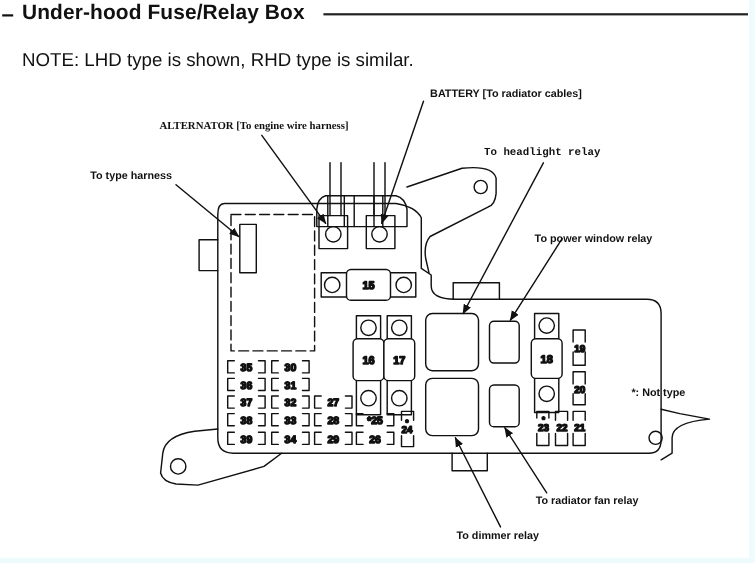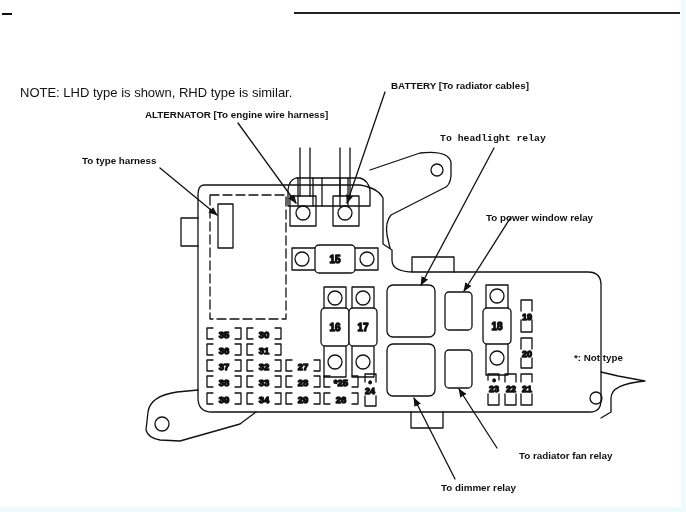--- a/index.html
+++ b/index.html
@@ -2,44 +2,45 @@
 <html><head>
 <meta charset="utf-8">
 <style>
   html, body { margin:0; padding:0; }
   body { width:686px; height:512px; background:#ffffff; position:relative; overflow:hidden;
          font-family:"Liberation Sans", sans-serif; color:#111; }
   .title-row { position:absolute; left:0; top:0; width:686px; height:28px; }
   .title-dash { position:absolute; left:2px; top:13px; width:10px; height:2px; background:#111; }
   .title { position:absolute; left:20px; top:1px; font-size:19px; font-weight:bold; letter-spacing:0.1px; white-space:nowrap; }
   .title-rule { position:absolute; left:294px; top:12px; width:386px; height:1.5px; background:#222; }
-  .note { position:absolute; left:20px; top:45px; font-size:13px; white-space:nowrap;margin-top:40px; }
+  .note { position:absolute; left:20px; top:45px; font-size:17px; white-space:nowrap; }
   .label { position:absolute; font-size:9.8px; font-weight:bold; white-space:nowrap; }
   .edge-r { position:absolute; right:0; top:0; width:5px; height:512px; background:#eefbfd; }
   .edge-b { position:absolute; left:0; bottom:0; width:686px; height:5px; background:#eefbfd; }
   svg { position:absolute; left:0; top:0; }
   svg text { font-family:"Liberation Sans", sans-serif; font-weight:bold; fill:#111; }
 </style>
 </head>
 <body>
 
 <div class="title-row">
   <div class="title-dash"></div>
+  <div class="title">Under-hood Fuse/Relay Box</div>
   <div class="title-rule"></div>
 </div>
 <div class="note">NOTE:  LHD type is shown, RHD type is similar.</div>
 
 <div class="label" style="left:391px;top:80px;">BATTERY [To radiator cables]</div>
-<div class="label" style="left:145px;top:109px;">ALTERNATOR [To engine wire harness]</div>
+<div class="label" style="left:145px;top:109px;font-family:Liberation Serif, serif;">ALTERNATOR [To engine wire harness]</div>
 <div class="label" style="left:82px;top:155px;">To type harness</div>
 <div class="label" style="left:440px;top:133px;font-family:Liberation Mono, monospace;">To headlight relay</div>
 <div class="label" style="left:486px;top:212px;">To power window relay</div>
 <div class="label" style="left:574px;top:352px;">*: Not type</div>
-<div class="label" style="left:487px;top:450px;margin-left:32px;">To radiator fan relay</div>
-<div class="label" style="left:415px;top:482px;margin-left:26px;">To dimmer relay</div>
+<div class="label" style="left:487px;top:450px;">To radiator fan relay</div>
+<div class="label" style="left:415px;top:482px;">To dimmer relay</div>
 
 <svg width="686" height="512" viewBox="0 0 686 512" fill="none" stroke="#111" stroke-width="1.3" stroke-linejoin="round" stroke-linecap="round">
   <defs>
     <marker id="ah" viewBox="0 0 10 10" refX="9" refY="5" markerWidth="7" markerHeight="7" orient="auto-start-reverse">
       <path d="M0,1 L10,5 L0,9 z" fill="#111" stroke="none"></path>
     </marker>
   </defs>
 
   <path d="M204,185 Q198,185 198,195 L198,398 Q198,412 212,412 L590,412 Q601,412 601,400 L601,285 Q601,272 588,272 L414,272 Q392,272 392,260 L392,250 L383,244 L383,198 Q378,188 360,185 Z"></path>
 

